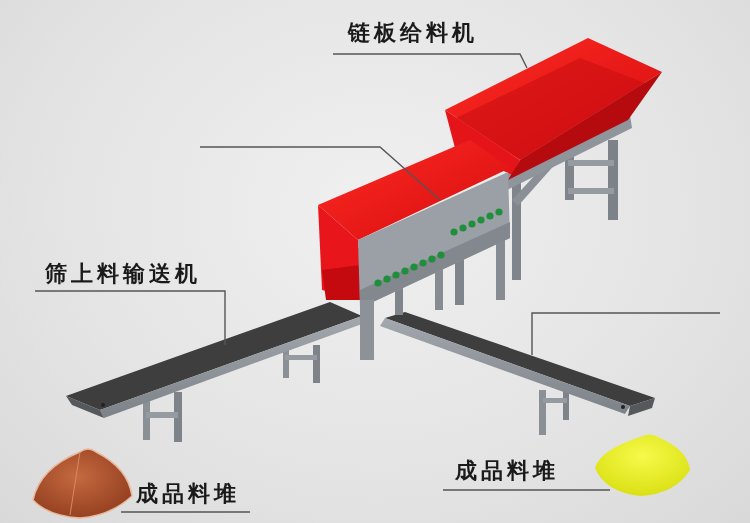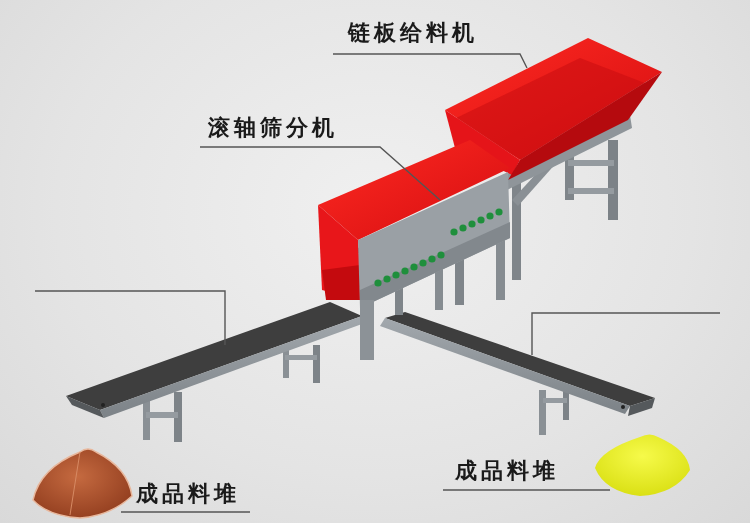--- a/index.html
+++ b/index.html
@@ -143,16 +143,16 @@
       <polyline points="333,54 520,54 527,68"></polyline>
       <polyline points="200,147 380,147 440,200"></polyline>
       <polyline points="35,291 225,291 225,345"></polyline>
       <polyline points="720,313 532,313 532,355"></polyline>
       <polyline points="121,512 250,512"></polyline>
       <polyline points="443,490 610,490"></polyline>
     </g>
   </svg>
 
   <div class="label" style="left:348px; top:22px;">链板给料机</div>
-  <div class="label" style="left:208px; top:117px;">滚轴筛分机</div>
+  <div class="label" style="left:45px; top:263px;">筛上料输送机</div>
   <div class="label" style="left:136px; top:483px;">成品料堆</div>
   <div class="label" style="left:455px; top:460px;">成品料堆</div>
 </div>
 
 </body></html>

